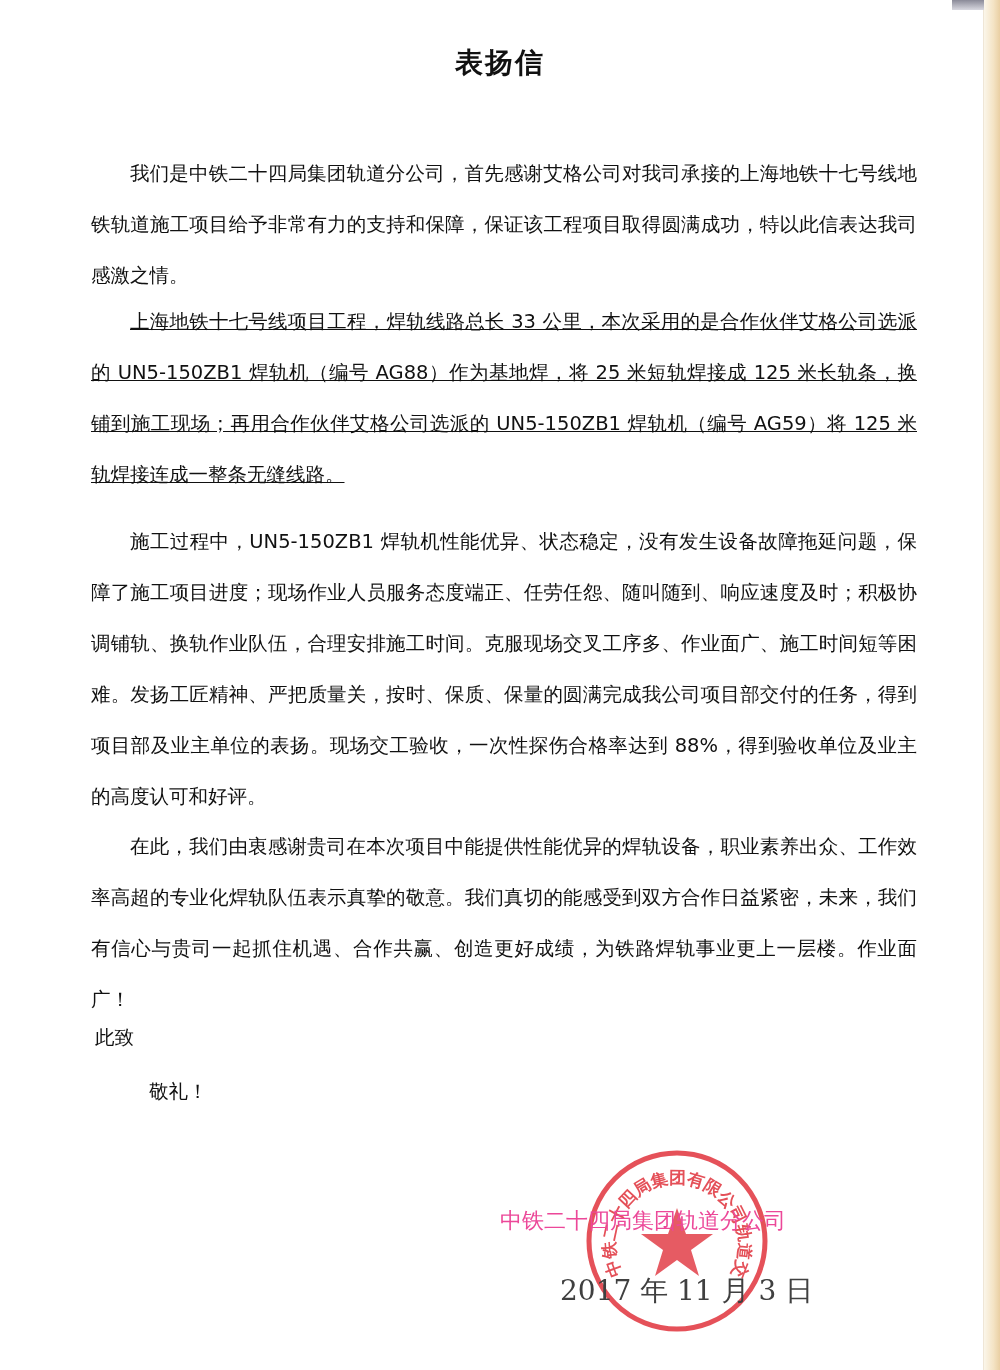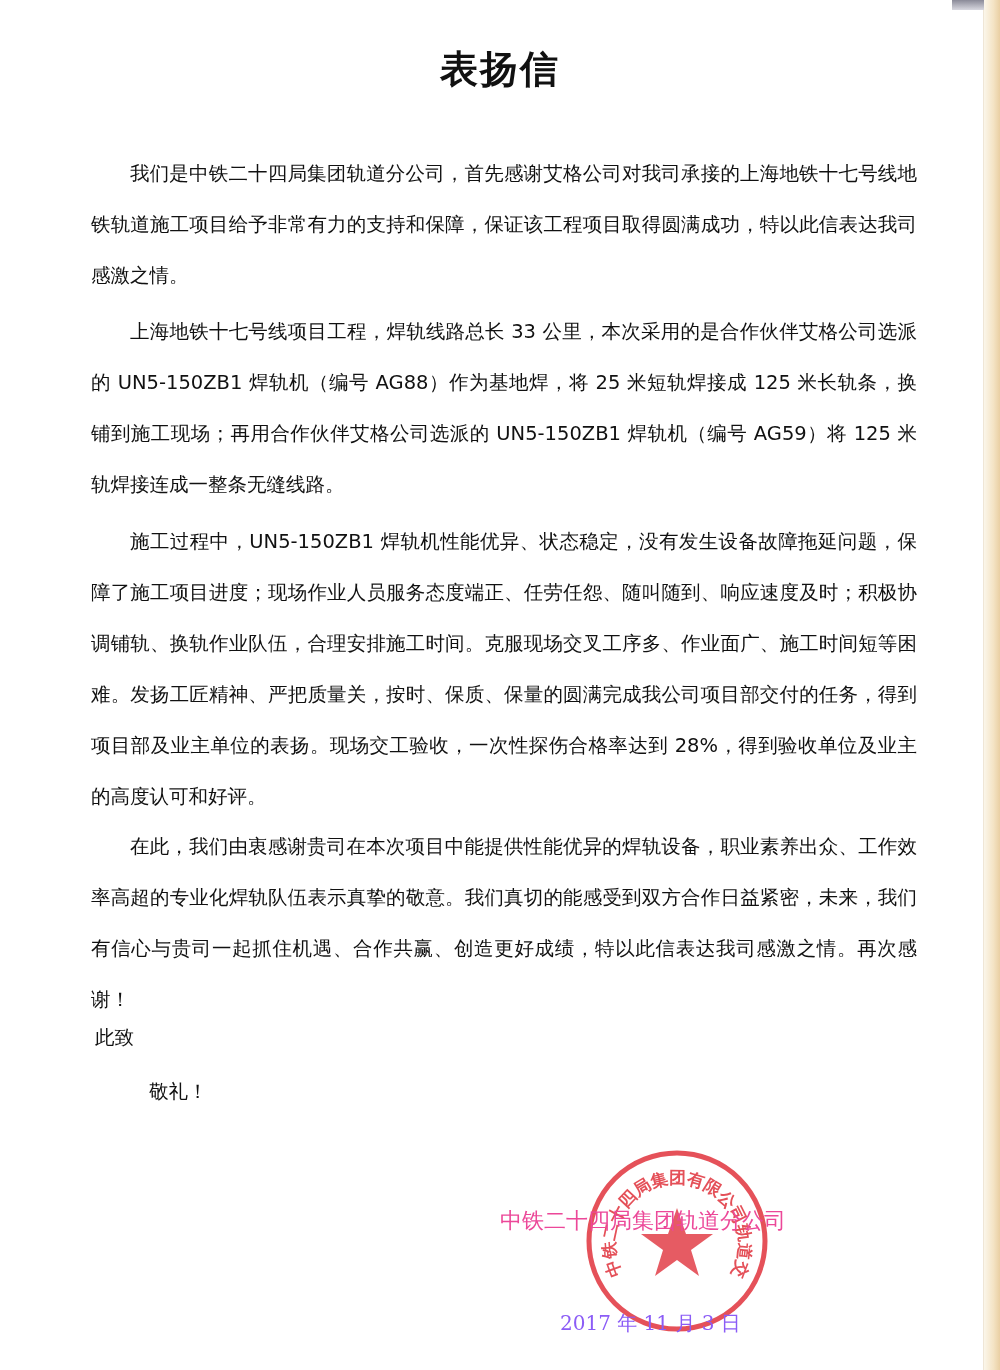--- a/index.html
+++ b/index.html
@@ -13,74 +13,74 @@
       position: absolute; top: 0; right: 0; width: 16px; height: 1370px;
       background: linear-gradient(to right, #fbf6ea 0%, #f4e3c4 60%, #e9cfa3 100%);
       border-left: 1px solid #efe6d6;
     }
     .page-edge-top {
       position: absolute; top: 0; right: 16px; width: 32px; height: 10px;
       background: linear-gradient(to bottom, #8a8a98, #d8d8e0);
     }
     .title {
       position: absolute; top: 44px; left: 0; width: 1000px; text-align: center;
-      font-size: 38px; font-weight: bold; letter-spacing: 2px;
+      font-size: 28px; font-weight: bold; letter-spacing: 2px;
       font-family: "DejaVu Sans", sans-serif;
     }
     .body-text {
       position: absolute; left: 72px; width: 826px;
       font-size: 19.5px; line-height: 51px;
       font-family: "DejaVu Sans", sans-serif;
       text-align: justify;
       margin-left: 19px;
     }
     .para { text-indent: 2em; margin: 0; }
     .p1 { top: 148px; }
-    .p2 { top: 306px; }
+    .p2 { top: 296px; text-decoration: underline; }
     .p3 { top: 516px; }
     .p4 { top: 821px; }
     .closing1 {
       position: absolute; top: 1024px; left: 95px; font-size: 19.5px;
       font-family: Liberation Serif, serif;
     }
     .closing2 {
       position: absolute; top: 1078px; left: 149px; font-size: 19.5px;
       font-family: "DejaVu Sans", sans-serif;
     }
     .seal {
       position: absolute; left: 582px; top: 1146px; width: 190px; height: 190px;
     }
     .signature {
       position: absolute; top: 1206px; left: 500px; font-size: 22px;
       font-family: "DejaVu Sans", sans-serif; color: #ec4899;
     }
     .date {
-      position: absolute; top: 1310px; left: 560px; font-size: 20px;
-      font-family: "DejaVu Serif", serif; color: #8b5cf6;
+      position: absolute; top: 1272px; left: 560px; font-size: 28px;
+      font-family: "DejaVu Serif", serif; color: #404040;
     }
   </style>
 </head>
 <body>
 
 <div class="page-edge"></div>
 <div class="page-edge-top"></div>
 
 <div class="title">表扬信</div>
 
 <div class="body-text p1">
   <p class="para">我们是中铁二十四局集团轨道分公司，首先感谢艾格公司对我司承接的上海地铁十七号线地铁轨道施工项目给予非常有力的支持和保障，保证该工程项目取得圆满成功，特以此信表达我司感激之情。</p>
 </div>
 <div class="body-text p2">
   <p class="para">上海地铁十七号线项目工程，焊轨线路总长 33 公里，本次采用的是合作伙伴艾格公司选派的 UN5-150ZB1 焊轨机（编号 AG88）作为基地焊，将 25 米短轨焊接成 125 米长轨条，换铺到施工现场；再用合作伙伴艾格公司选派的 UN5-150ZB1 焊轨机（编号 AG59）将 125 米轨焊接连成一整条无缝线路。</p>
 </div>
 <div class="body-text p3">
-  <p class="para">施工过程中，UN5-150ZB1 焊轨机性能优异、状态稳定，没有发生设备故障拖延问题，保障了施工项目进度；现场作业人员服务态度端正、任劳任怨、随叫随到、响应速度及时；积极协调铺轨、换轨作业队伍，合理安排施工时间。克服现场交叉工序多、作业面广、施工时间短等困难。发扬工匠精神、严把质量关，按时、保质、保量的圆满完成我公司项目部交付的任务，得到项目部及业主单位的表扬。现场交工验收，一次性探伤合格率达到 28%，得到验收单位及业主的高度认可和好评。</p>
+  <p class="para">施工过程中，UN5-150ZB1 焊轨机性能优异、状态稳定，没有发生设备故障拖延问题，保障了施工项目进度；现场作业人员服务态度端正、任劳任怨、随叫随到、响应速度及时；积极协调铺轨、换轨作业队伍，合理安排施工时间。克服现场交叉工序多、作业面广、施工时间短等困难。发扬工匠精神、严把质量关，按时、保质、保量的圆满完成我公司项目部交付的任务，得到项目部及业主单位的表扬。现场交工验收，一次性探伤合格率达到 88%，得到验收单位及业主的高度认可和好评。</p>
 </div>
 <div class="body-text p4">
-  <p class="para">在此，我们由衷感谢贵司在本次项目中能提供性能优异的焊轨设备，职业素养出众、工作效率高超的专业化焊轨队伍表示真挚的敬意。我们真切的能感受到双方合作日益紧密，未来，我们有信心与贵司一起抓住机遇、合作共赢、创造更好成绩，特以此信表达我司感激之情。再次感谢！</p>
+  <p class="para">在此，我们由衷感谢贵司在本次项目中能提供性能优异的焊轨设备，职业素养出众、工作效率高超的专业化焊轨队伍表示真挚的敬意。我们真切的能感受到双方合作日益紧密，未来，我们有信心与贵司一起抓住机遇、合作共赢、创造更好成绩，为铁路焊轨事业更上一层楼。作业面广！</p>
 </div>
 
 <div class="closing1">此致</div>
 <div class="closing2">敬礼！</div>
 
 <svg class="seal" viewBox="0 0 190 190">
   <defs>
     <path id="sealArc" d="M 40 128 A 62 62 0 1 1 150 128"></path>
   </defs>
   <circle cx="95" cy="95" r="88" fill="none" stroke="#e0323c" stroke-width="5" opacity="0.85"></circle>

